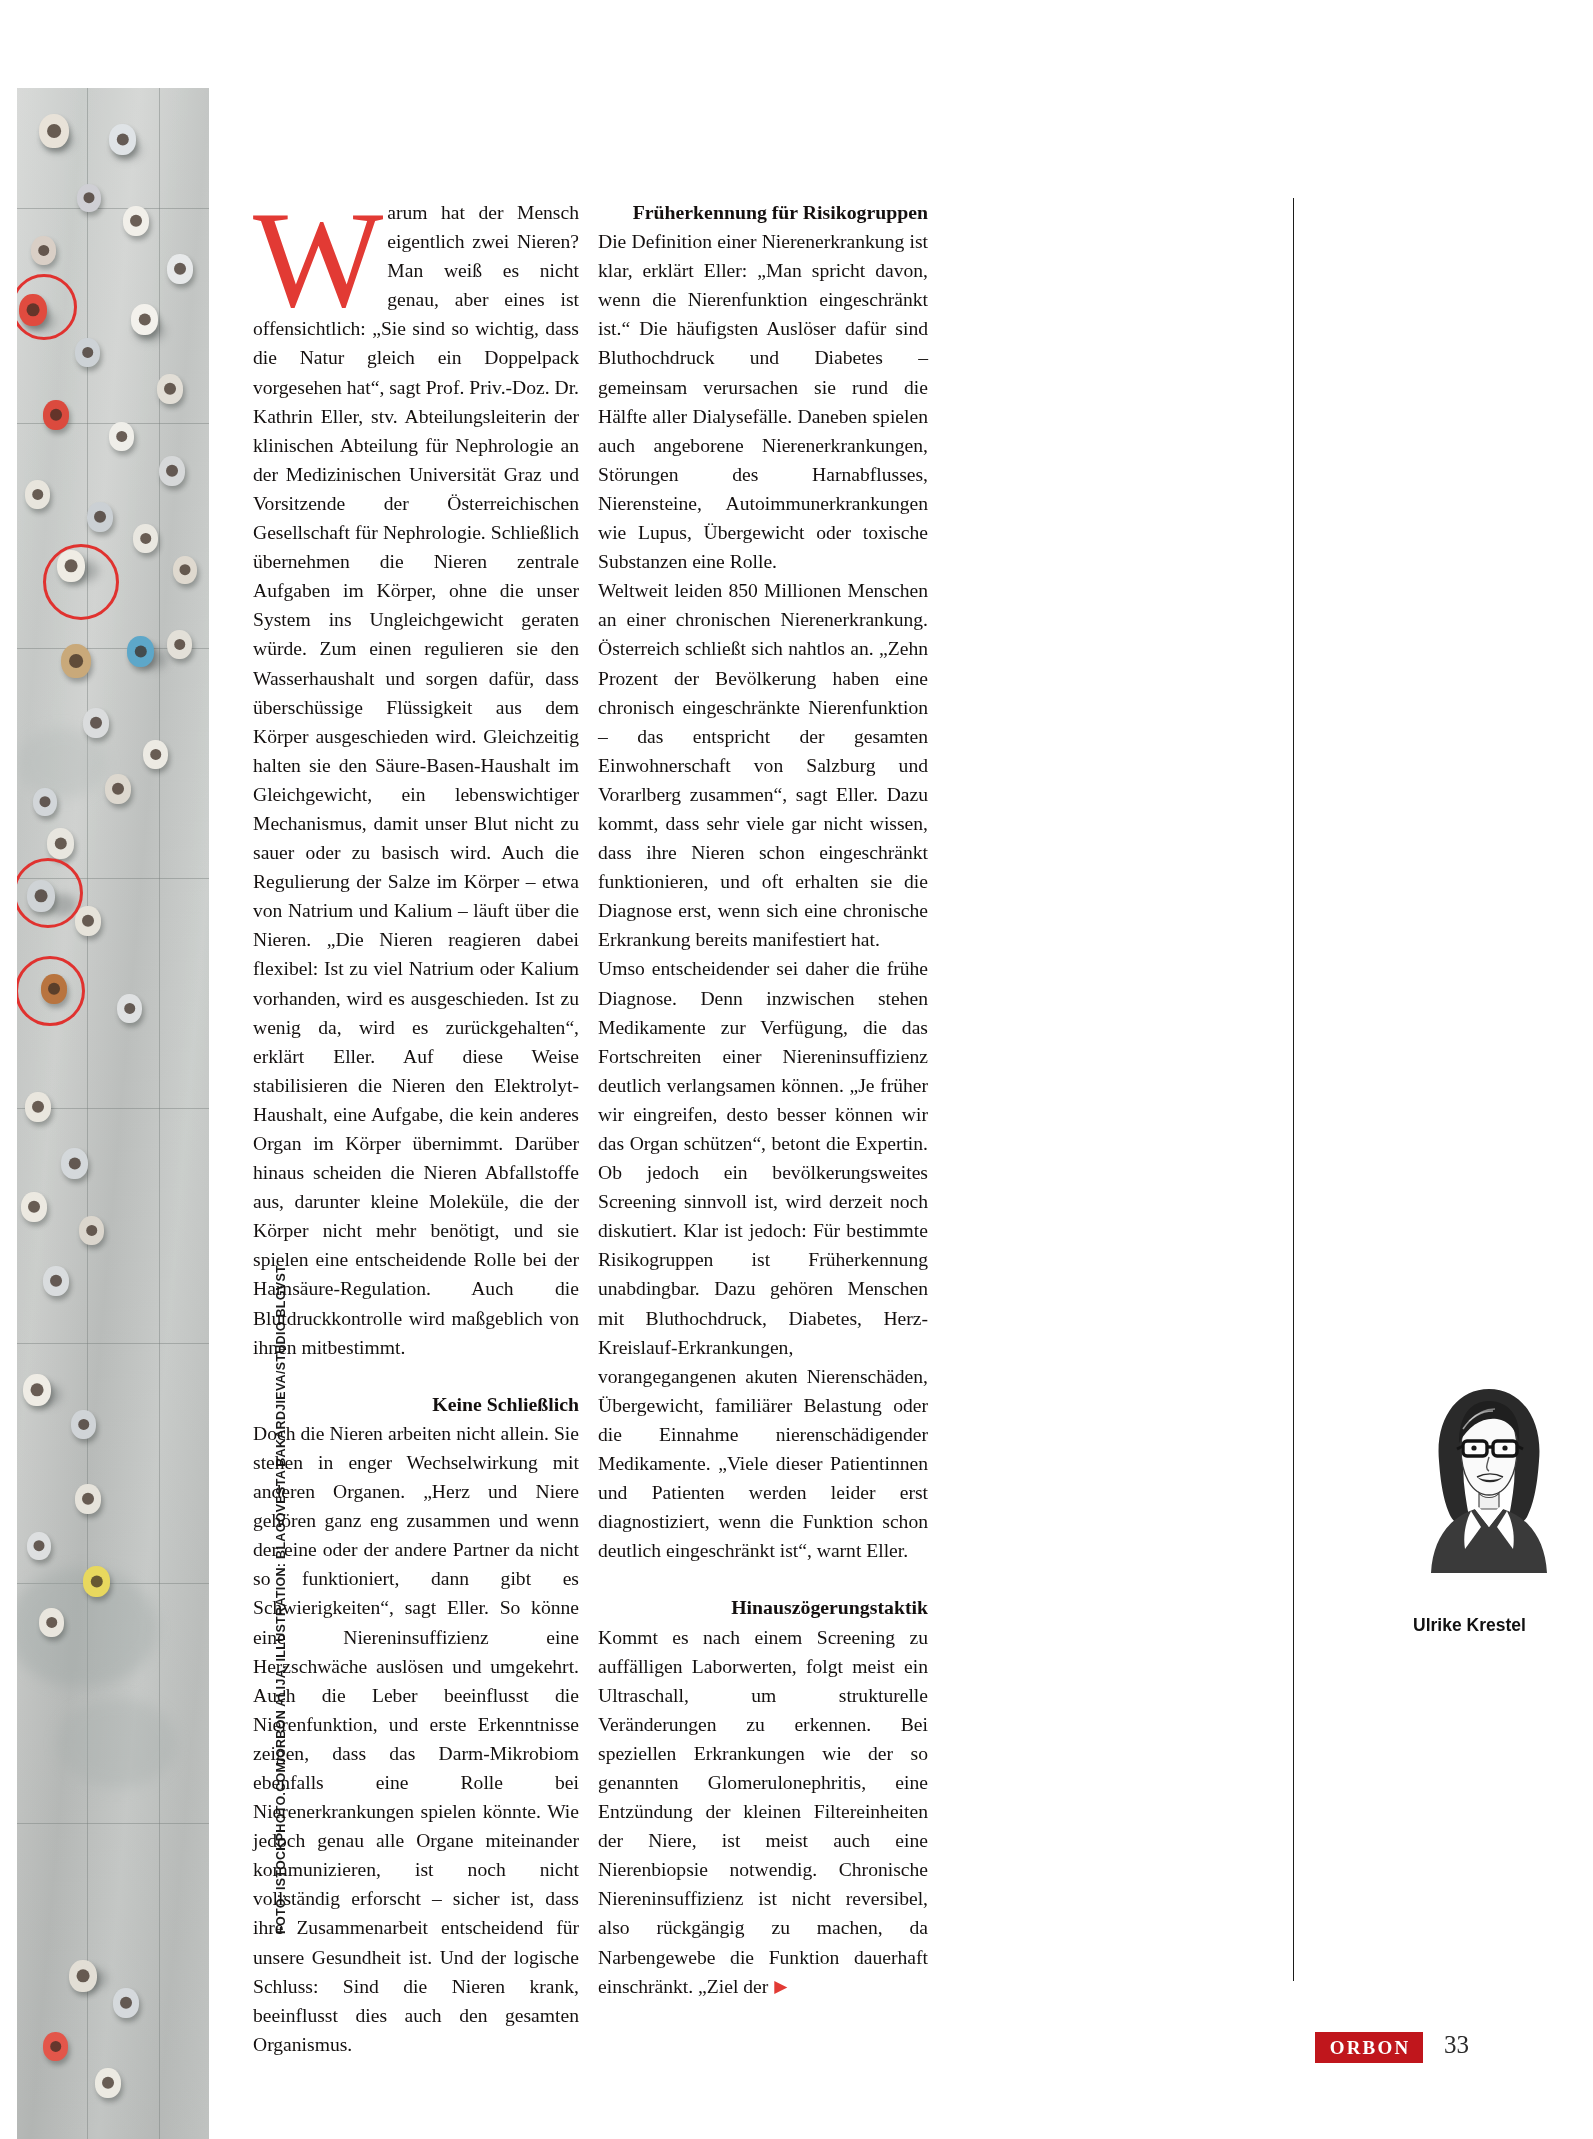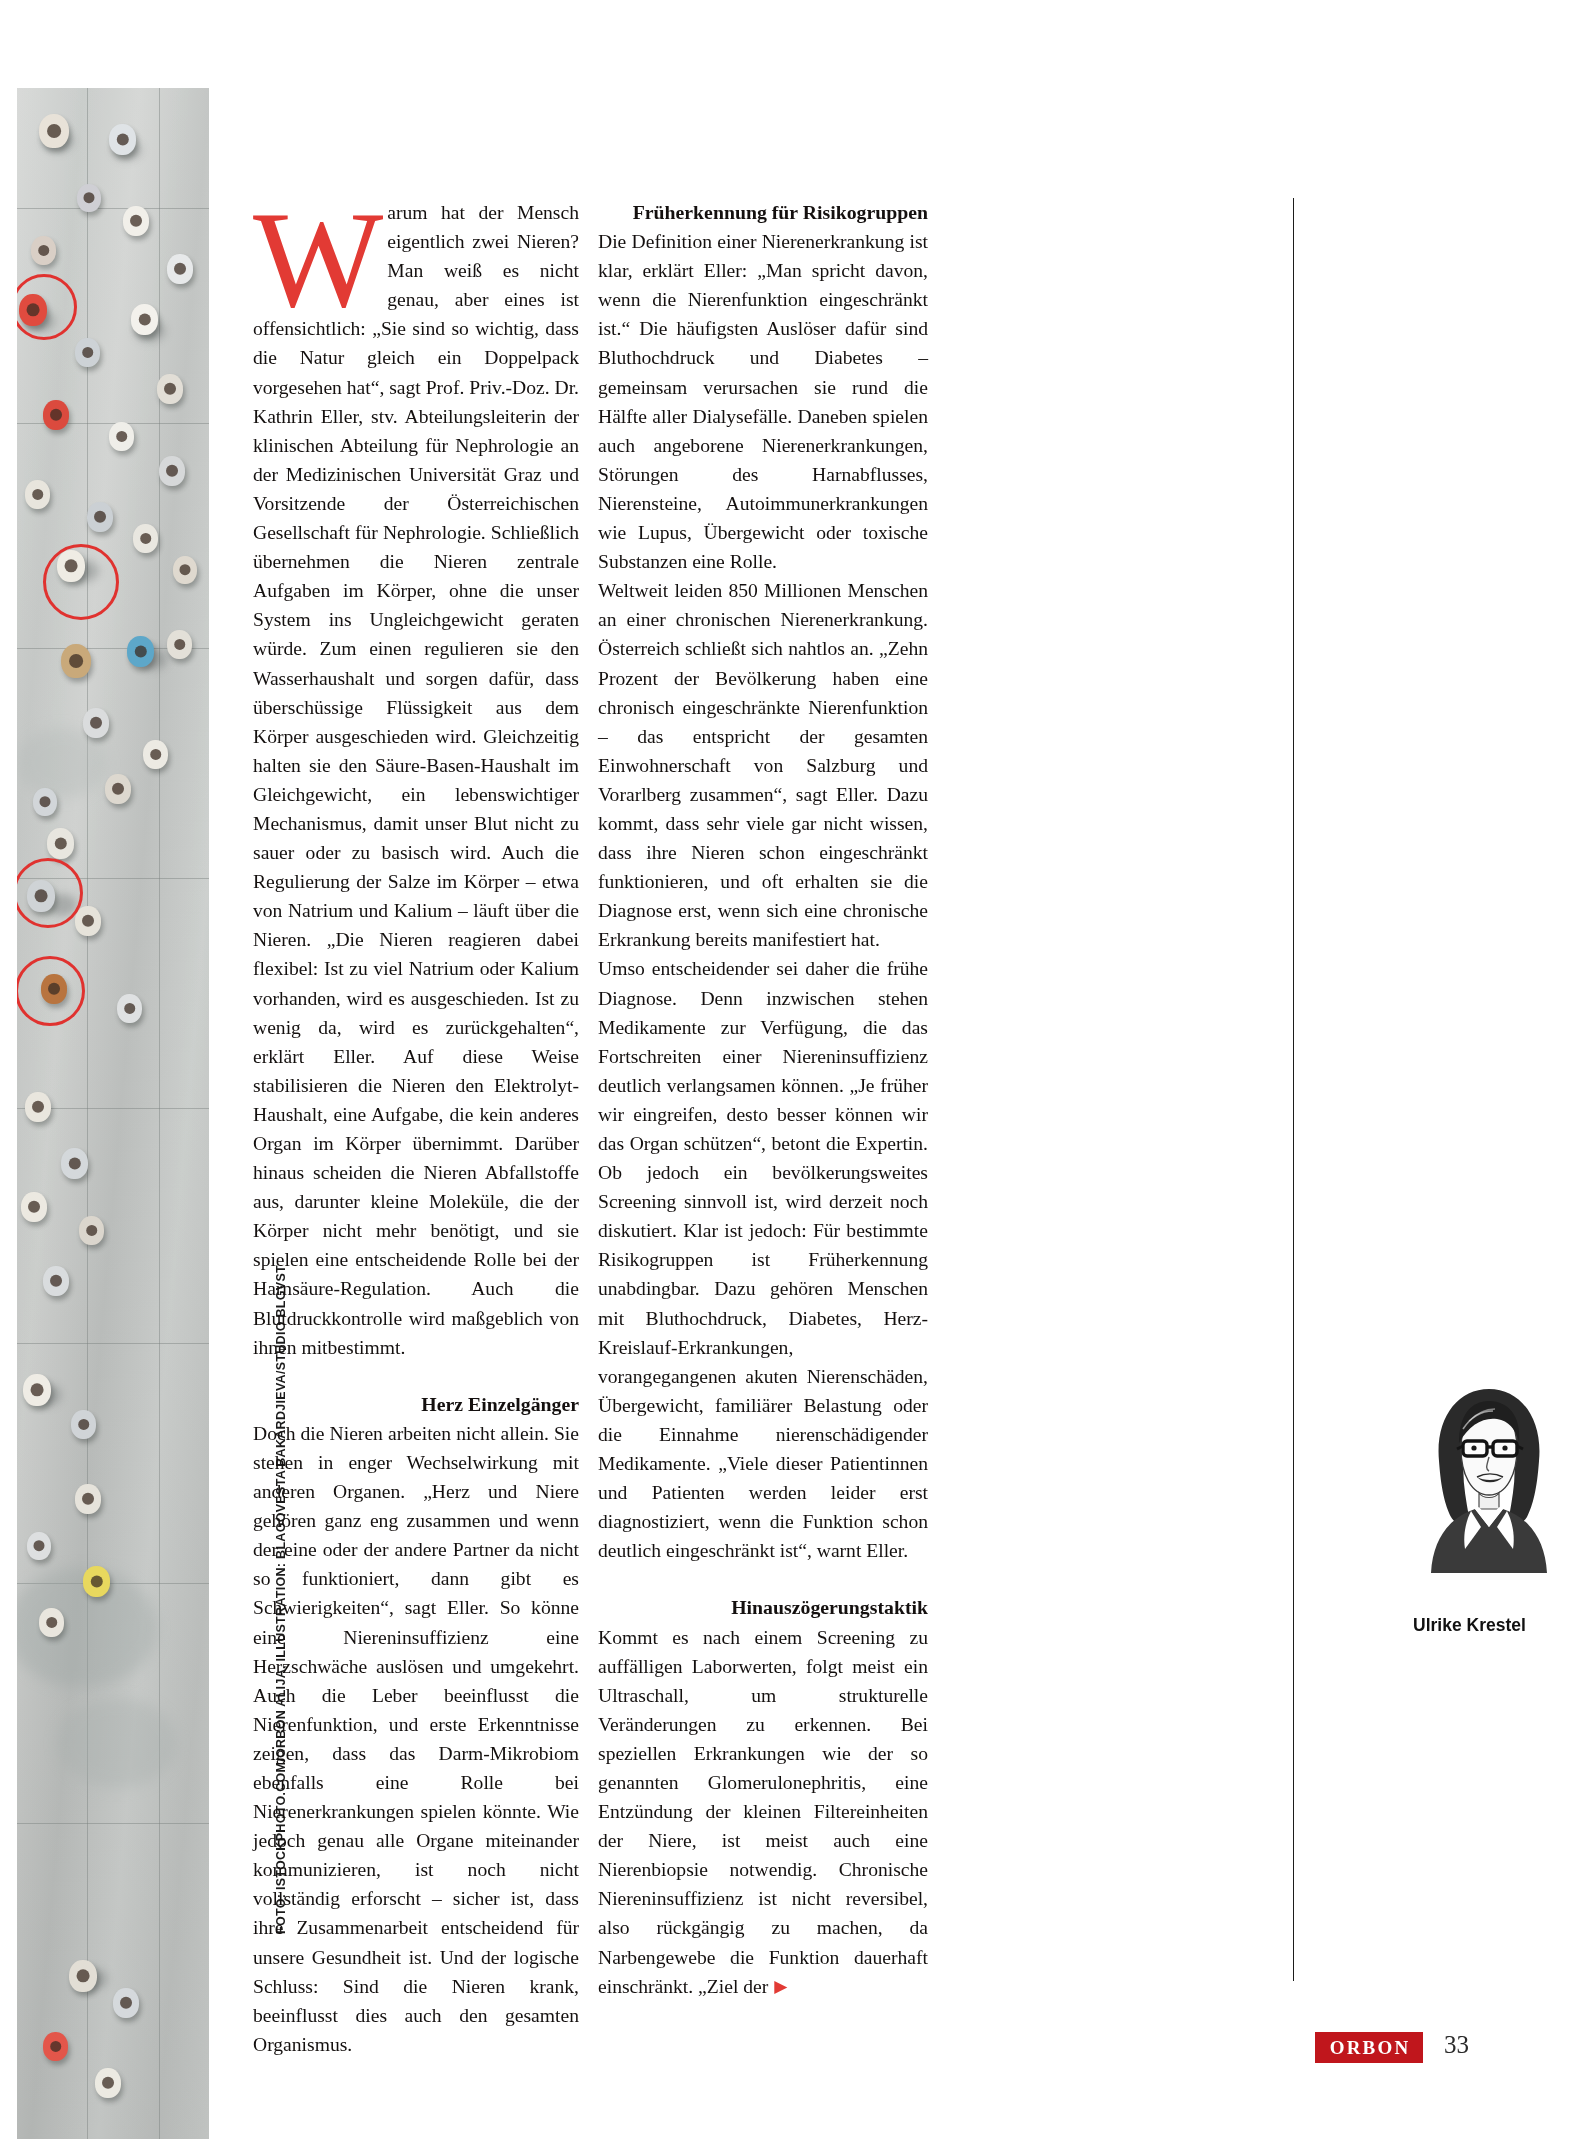--- a/index.html
+++ b/index.html
@@ -287,21 +287,21 @@
     <div class="hl-circle" style="left:26px;  top:456px;  width:76px; height:76px;"></div>
     <div class="hl-circle" style="left:-4px;  top:770px;  width:70px; height:70px;"></div>
     <div class="hl-circle" style="left:-2px;  top:868px;  width:70px; height:70px;"></div>
   </div>
 
   <div class="photo-credit">FOTO: ISTOCKPHOTO.COM/ORBON ALIJA, ILLUSTRATION: BLAGOVESTA BAKARDJIEVA/STUDIO BLGVST</div>
 
   <div class="col col-1">
     <p><span class="dropcap">W</span><span>arum hat der Mensch eigentlich zwei Nieren? Man weiß es nicht genau, aber eines ist offensichtlich: „Sie sind so wichtig, dass die Natur gleich ein Doppelpack vorgesehen hat“, sagt Prof. Priv.-Doz. Dr. Kathrin Eller, stv. Abteilungsleiterin der klinischen Abteilung für Nephrologie an der Medizinischen Universität Graz und Vorsitzende der Österreichischen Gesellschaft für Nephrologie. Schließlich übernehmen die Nieren zentrale Aufgaben im Körper, ohne die unser System ins Ungleichgewicht geraten würde. Zum einen regulieren sie den Wasserhaushalt und sorgen dafür, dass überschüssige Flüssigkeit aus dem Körper ausgeschieden wird. Gleichzeitig halten sie den Säure-Basen-Haushalt im Gleichgewicht, ein lebenswichtiger Mechanismus, damit unser Blut nicht zu sauer oder zu basisch wird. Auch die Regulierung der Salze im Körper – etwa von Natrium und Kalium – läuft über die Nieren. „Die Nieren reagieren dabei flexibel: Ist zu viel Natrium oder Kalium vorhanden, wird es ausgeschieden. Ist zu wenig da, wird es zurückgehalten“, erklärt Eller. Auf diese Weise stabilisieren die Nieren den Elektrolyt-Haushalt, eine Aufgabe, die kein anderes Organ im Körper übernimmt. Darüber hinaus scheiden die Nieren Abfallstoffe aus, darunter kleine Moleküle, die der Körper nicht mehr benötigt, und sie spielen eine entscheidende Rolle bei der Harnsäure-Regulation. Auch die Blutdruckkontrolle wird maßgeblich von ihnen mitbestimmt.</span></p>
 
-    <div class="subhead">Herz Einzelgänger</div>
+    <div class="subhead">Keine Schließlich</div>
     <p>Doch die Nieren arbeiten nicht allein. Sie stehen in enger Wechselwirkung mit anderen Organen. „Herz und Niere gehören ganz eng zusammen und wenn der eine oder der andere Partner da nicht so funktioniert, dann gibt es Schwierigkeiten“, sagt Eller. So könne eine Niereninsuffizienz eine Herzschwäche auslösen und umgekehrt. Auch die Leber beeinflusst die Nierenfunktion, und erste Erkenntnisse zeigen, dass das Darm-Mikrobiom ebenfalls eine Rolle bei Nierenerkrankungen spielen könnte. Wie jedoch genau alle Organe miteinander kommunizieren, ist noch nicht vollständig erforscht – sicher ist, dass ihre Zusammenarbeit entscheidend für unsere Gesundheit ist. Und der logische Schluss: Sind die Nieren krank, beeinflusst dies auch den gesamten Organismus.</p>
   </div>
 
   <div class="col col-2">
     <div class="subhead first">Früherkennung für Risikogruppen</div>
     <p>Die Definition einer Nierenerkrankung ist klar, erklärt Eller: „Man spricht davon, wenn die Nierenfunktion eingeschränkt ist.“ Die häufigsten Auslöser dafür sind Bluthochdruck und Diabetes – gemeinsam verursachen sie rund die Hälfte aller Dialysefälle. Daneben spielen auch angeborene Nierenerkrankungen, Störungen des Harnabflusses, Nierensteine, Autoimmunerkrankungen wie Lupus, Übergewicht oder toxische Substanzen eine Rolle.</p>
     <p>Weltweit leiden 850 Millionen Menschen an einer chronischen Nierenerkrankung. Österreich schließt sich nahtlos an. „Zehn Prozent der Bevölkerung haben eine chronisch eingeschränkte Nierenfunktion – das entspricht der gesamten Einwohnerschaft von Salzburg und Vorarlberg zusammen“, sagt Eller. Dazu kommt, dass sehr viele gar nicht wissen, dass ihre Nieren schon eingeschränkt funktionieren, und oft erhalten sie die Diagnose erst, wenn sich eine chronische Erkrankung bereits manifestiert hat.</p>
     <p>Umso entscheidender sei daher die frühe Diagnose. Denn inzwischen stehen Medikamente zur Verfügung, die das Fortschreiten einer Niereninsuffizienz deutlich verlangsamen können. „Je früher wir eingreifen, desto besser können wir das Organ schützen“, betont die Expertin. Ob jedoch ein bevölkerungsweites Screening sinnvoll ist, wird derzeit noch diskutiert. Klar ist jedoch: Für bestimmte Risikogruppen ist Früherkennung unabdingbar. Dazu gehören Menschen mit Bluthochdruck, Diabetes, Herz-Kreislauf-Erkrankungen, vorangegangenen akuten Nierenschäden, Übergewicht, familiärer Belastung oder die Einnahme nierenschädigender Medikamente. „Viele dieser Patientinnen und Patienten werden leider erst diagnostiziert, wenn die Funktion schon deutlich eingeschränkt ist“, warnt Eller.</p>
 
     <div class="subhead">Hinauszögerungstaktik</div>

